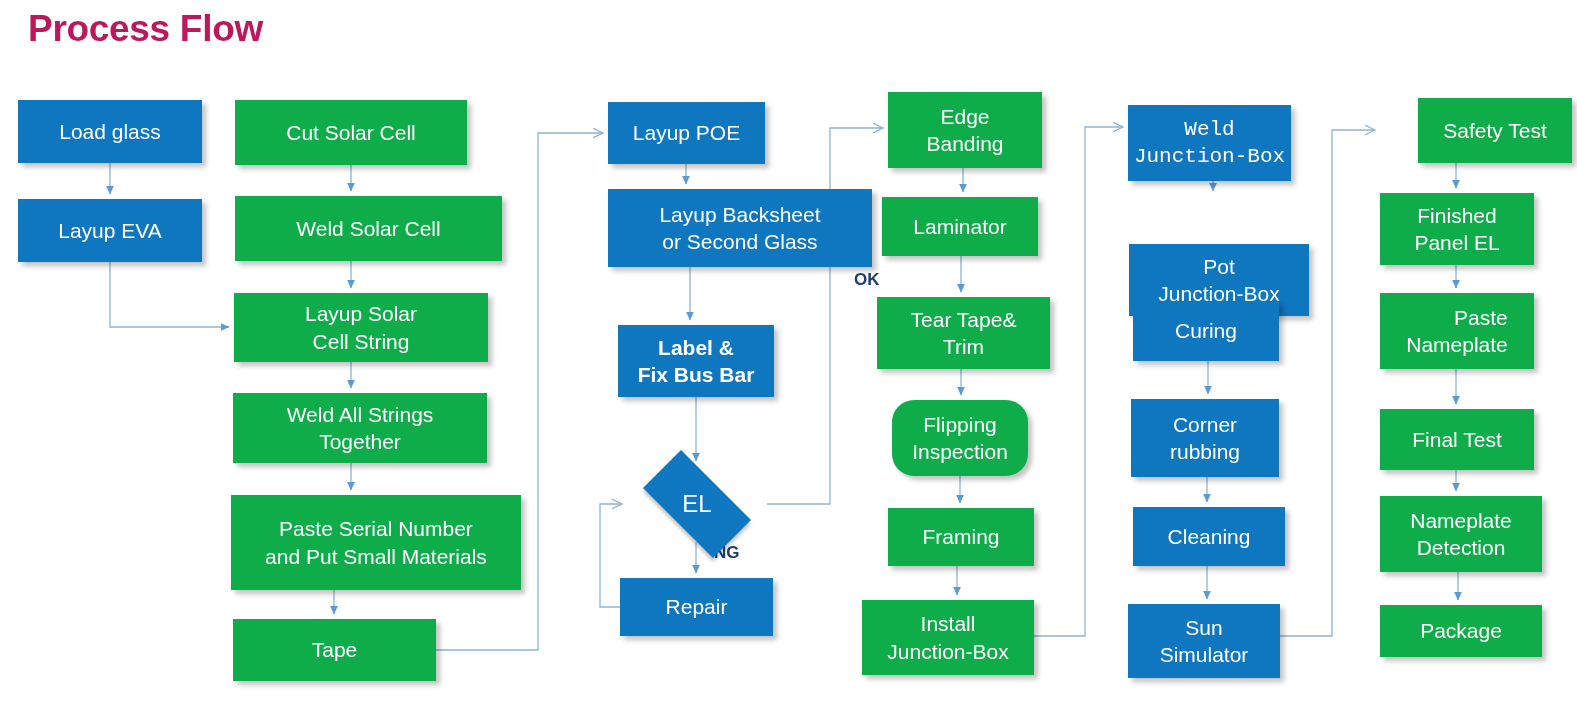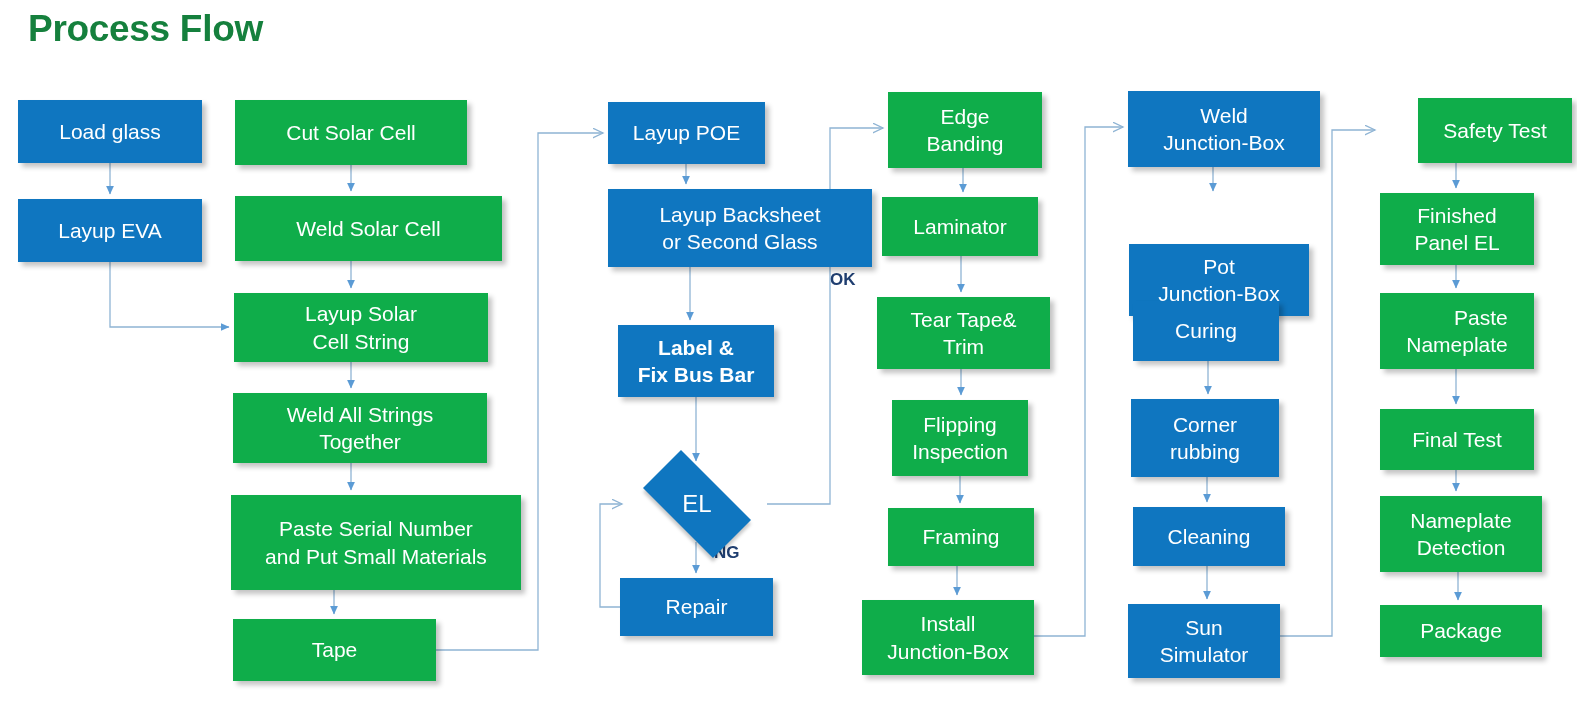--- a/index.html
+++ b/index.html
@@ -13,21 +13,21 @@
     width:1577px;
     height:707px;
     background:#ffffff;
     overflow:hidden;
   }
   #title{
     position:absolute;
     left:28px; top:8px;
     font-size:37px;
     font-weight:bold;
-    color:#15803d;
+    color:#be185d;
     letter-spacing:-0.3px;
     white-space:nowrap;
   }
   
   .node{
     position:absolute;
     display:flex;
     align-items:center;
     justify-content:center;
     text-align:center;
@@ -120,21 +120,21 @@
         <path d="M1207,566 L1207,599" marker-end="url(#arrowFilled)"></path>
         <path d="M1280,636 L1332,636 L1332,130 L1375,130" marker-end="url(#arrowOpen)"></path>
         <path d="M1456,163 L1456,188" marker-end="url(#arrowFilled)"></path>
         <path d="M1456,265 L1456,288" marker-end="url(#arrowFilled)"></path>
         <path d="M1456,369 L1456,404" marker-end="url(#arrowFilled)"></path>
         <path d="M1456,470 L1456,491" marker-end="url(#arrowFilled)"></path>
         <path d="M1458,572 L1458,600" marker-end="url(#arrowFilled)"></path>
       </g>
   </svg>
 
-  <div class="edge-label" style="left:830px; top:270px;">OK</div>
+  <div class="edge-label" style="left:854px; top:270px;">OK</div>
 
   <div class="edge-label" style="left:714px; top:543px;">NG</div>
 
   <div id="node-layer">
       <div class="node blue" style="left: 18px; top: 100px; width: 184px; height: 63px;">Load glass</div>
       <div class="node blue" style="left: 18px; top: 199px; width: 184px; height: 63px;">Layup EVA</div>
       <div class="node green" style="left: 235px; top: 100px; width: 232px; height: 65px;">Cut Solar Cell</div>
       <div class="node green" style="left: 235px; top: 196px; width: 267px; height: 65px;">Weld Solar Cell</div>
       <div class="node green" style="left: 234px; top: 293px; width: 254px; height: 69px;">Layup Solar
 Cell String</div>
@@ -148,26 +148,26 @@
 or Second Glass</div>
       <div class="node blue" style="left: 618px; top: 325px; width: 156px; height: 72px; font-weight: bold;">Label &amp;
 Fix Bus Bar</div>
       <div class="node blue diamond" style="left: 627px; top: 466px; width: 140px; height: 76px;"><div class="dshape"></div><span class="dlabel">EL</span></div>
       <div class="node blue" style="left: 620px; top: 578px; width: 153px; height: 58px;">Repair</div>
       <div class="node green" style="left: 888px; top: 92px; width: 154px; height: 76px;">Edge
 Banding</div>
       <div class="node green" style="left: 882px; top: 197px; width: 156px; height: 59px;">Laminator</div>
       <div class="node green" style="left: 877px; top: 297px; width: 173px; height: 72px;">Tear Tape&amp;
 Trim</div>
-      <div class="node green" style="left: 892px; top: 400px; width: 136px; height: 76px;">Flipping
+      <div class="node green" style="left: 892px; top: 400px; width: 136px; height: 76px; border-radius: 22px;">Flipping
 Inspection</div>
       <div class="node green" style="left: 888px; top: 508px; width: 146px; height: 58px;">Framing</div>
       <div class="node green" style="left: 862px; top: 600px; width: 172px; height: 75px;">Install
 Junction-Box</div>
-      <div class="node blue" style="left: 1128px; top: 91px; width: 192px; height: 76px;">Weld
+      <div class="node blue" style="left: 1128px; top: 105px; width: 163px; height: 76px; font-family: Liberation Mono, monospace;">Weld
 Junction-Box</div>
       <div class="node blue" style="left: 1129px; top: 204px; width: 180px; height: 72px; margin-top: 40px;">Pot
 Junction-Box</div>
       <div class="node blue" style="left: 1133px; top: 301px; width: 146px; height: 60px;">Curing</div>
       <div class="node blue" style="left: 1131px; top: 399px; width: 148px; height: 78px;">Corner
 rubbing</div>
       <div class="node blue" style="left: 1133px; top: 507px; width: 152px; height: 59px;">Cleaning</div>
       <div class="node blue" style="left: 1128px; top: 604px; width: 152px; height: 74px;">Sun
 Simulator</div>
       <div class="node green" style="left: 1380px; top: 98px; width: 154px; height: 65px; margin-left: 38px;">Safety Test</div>

